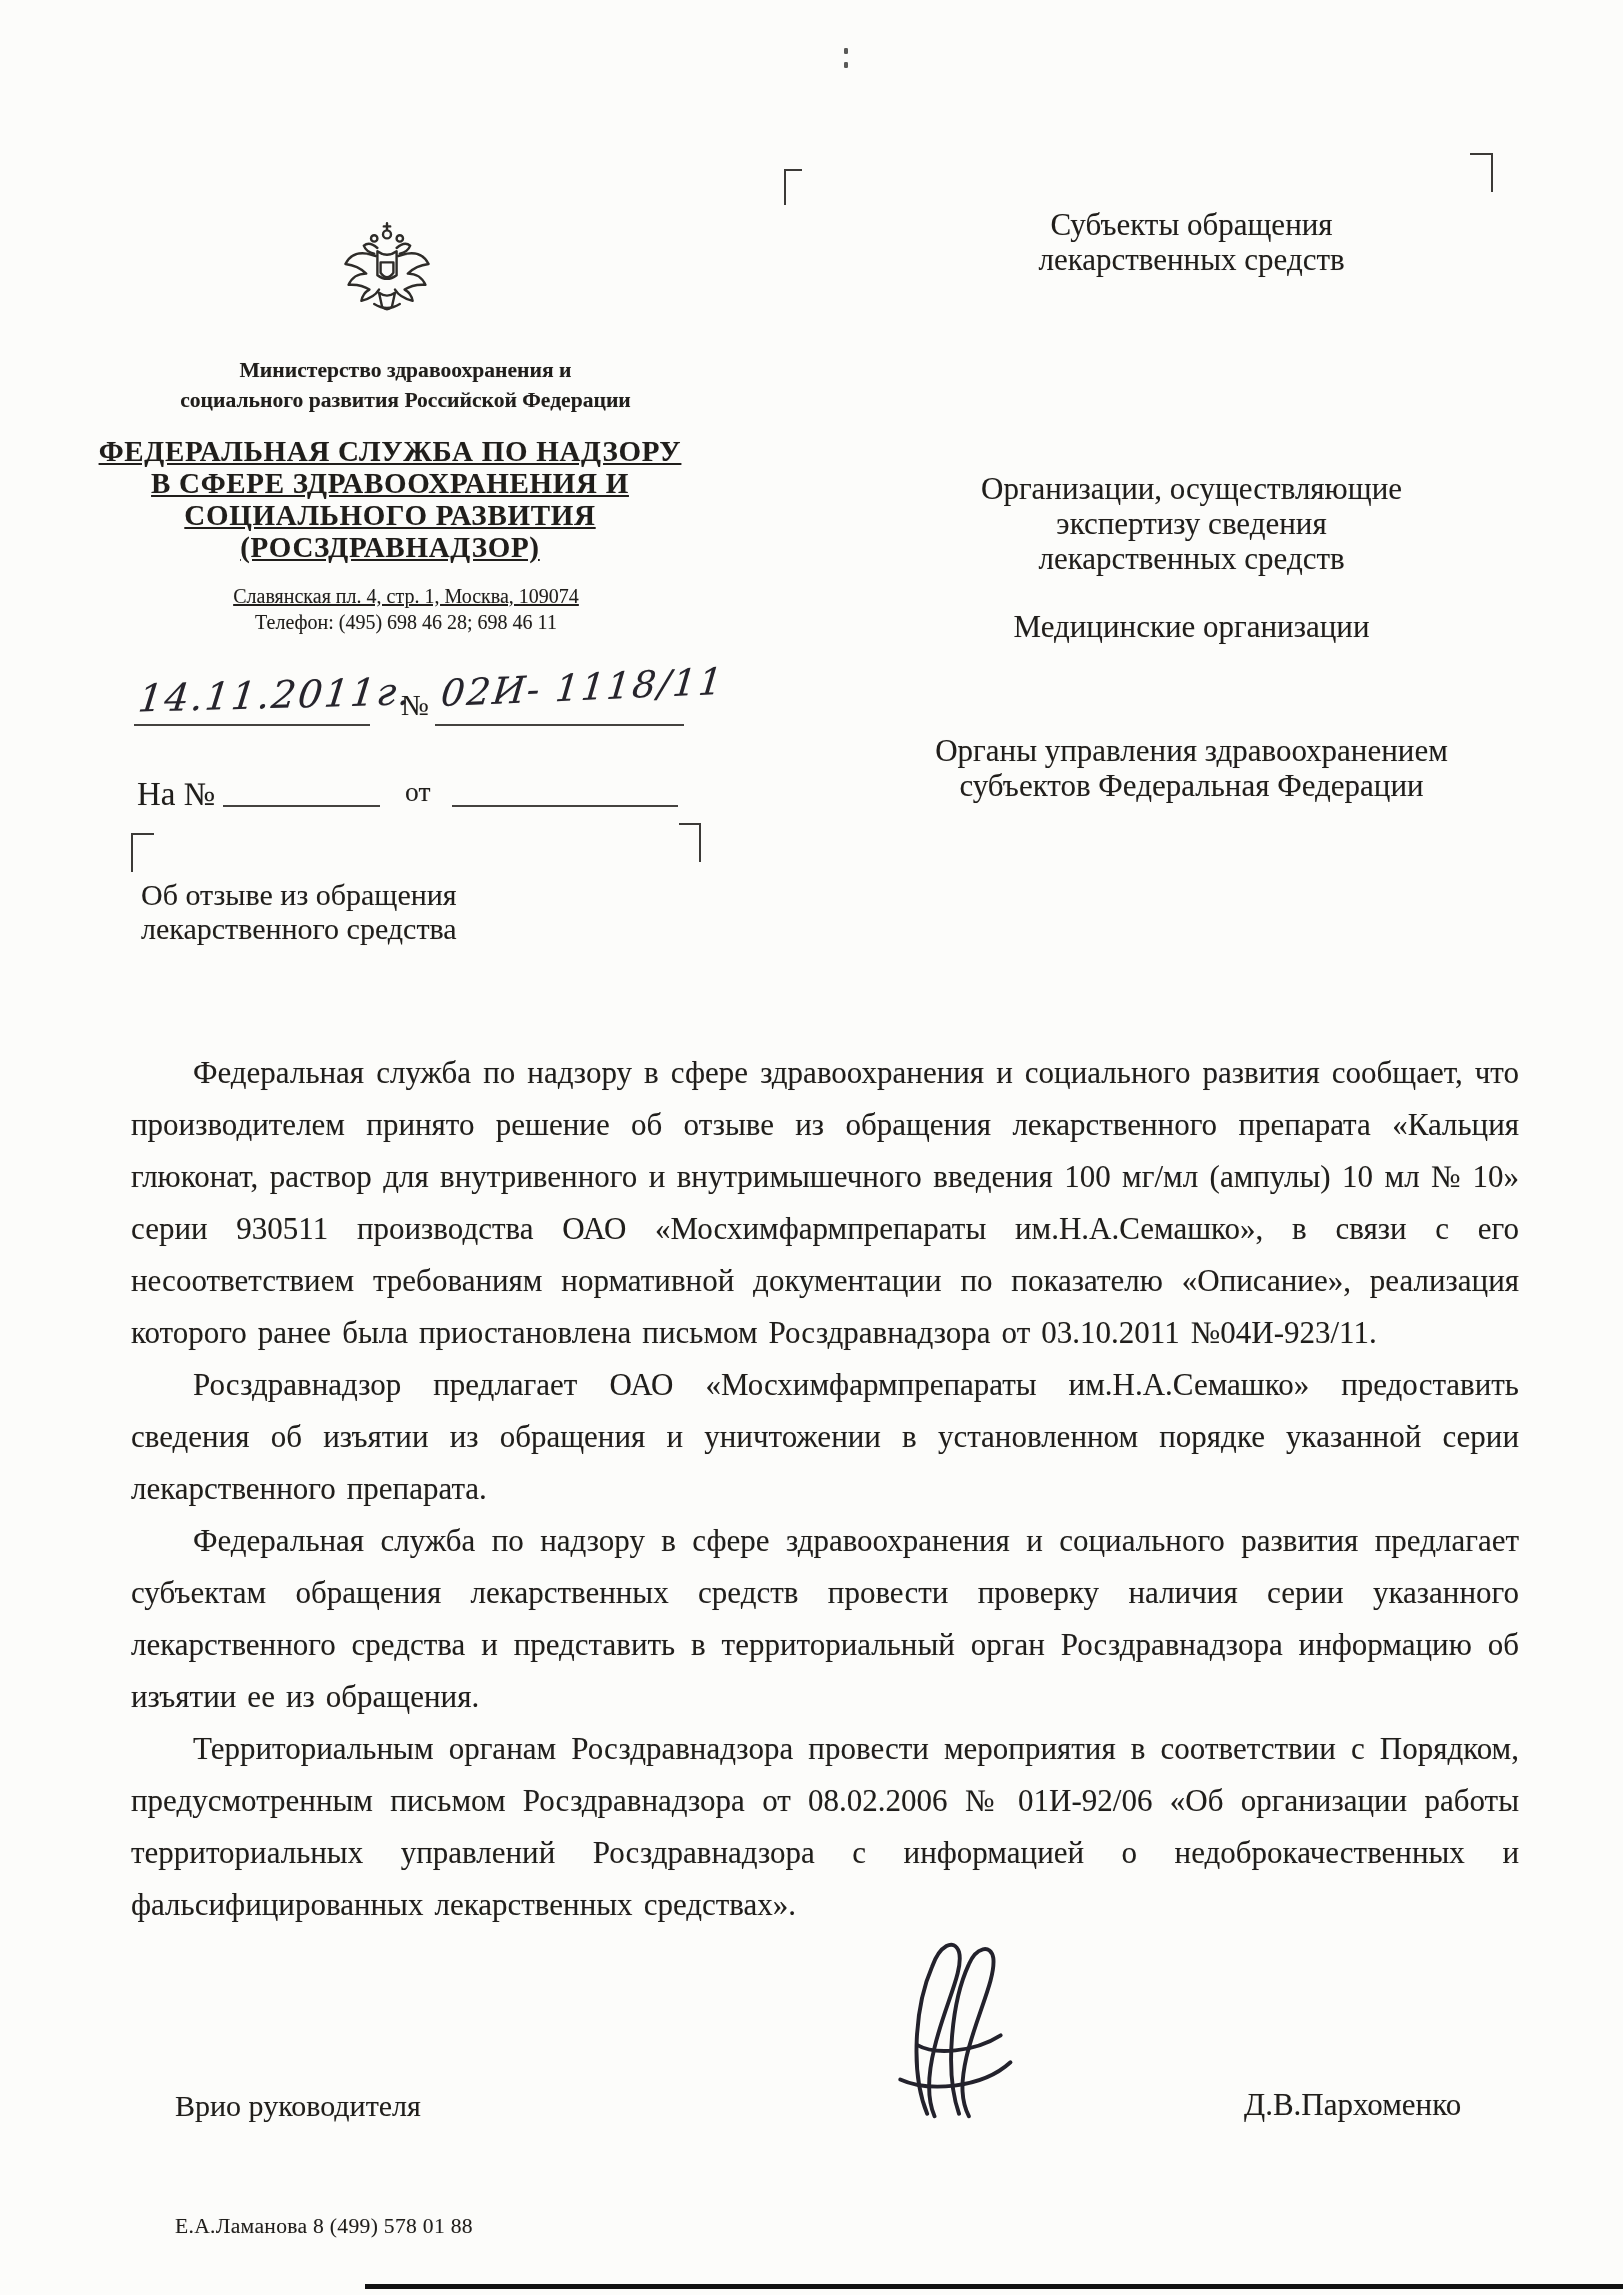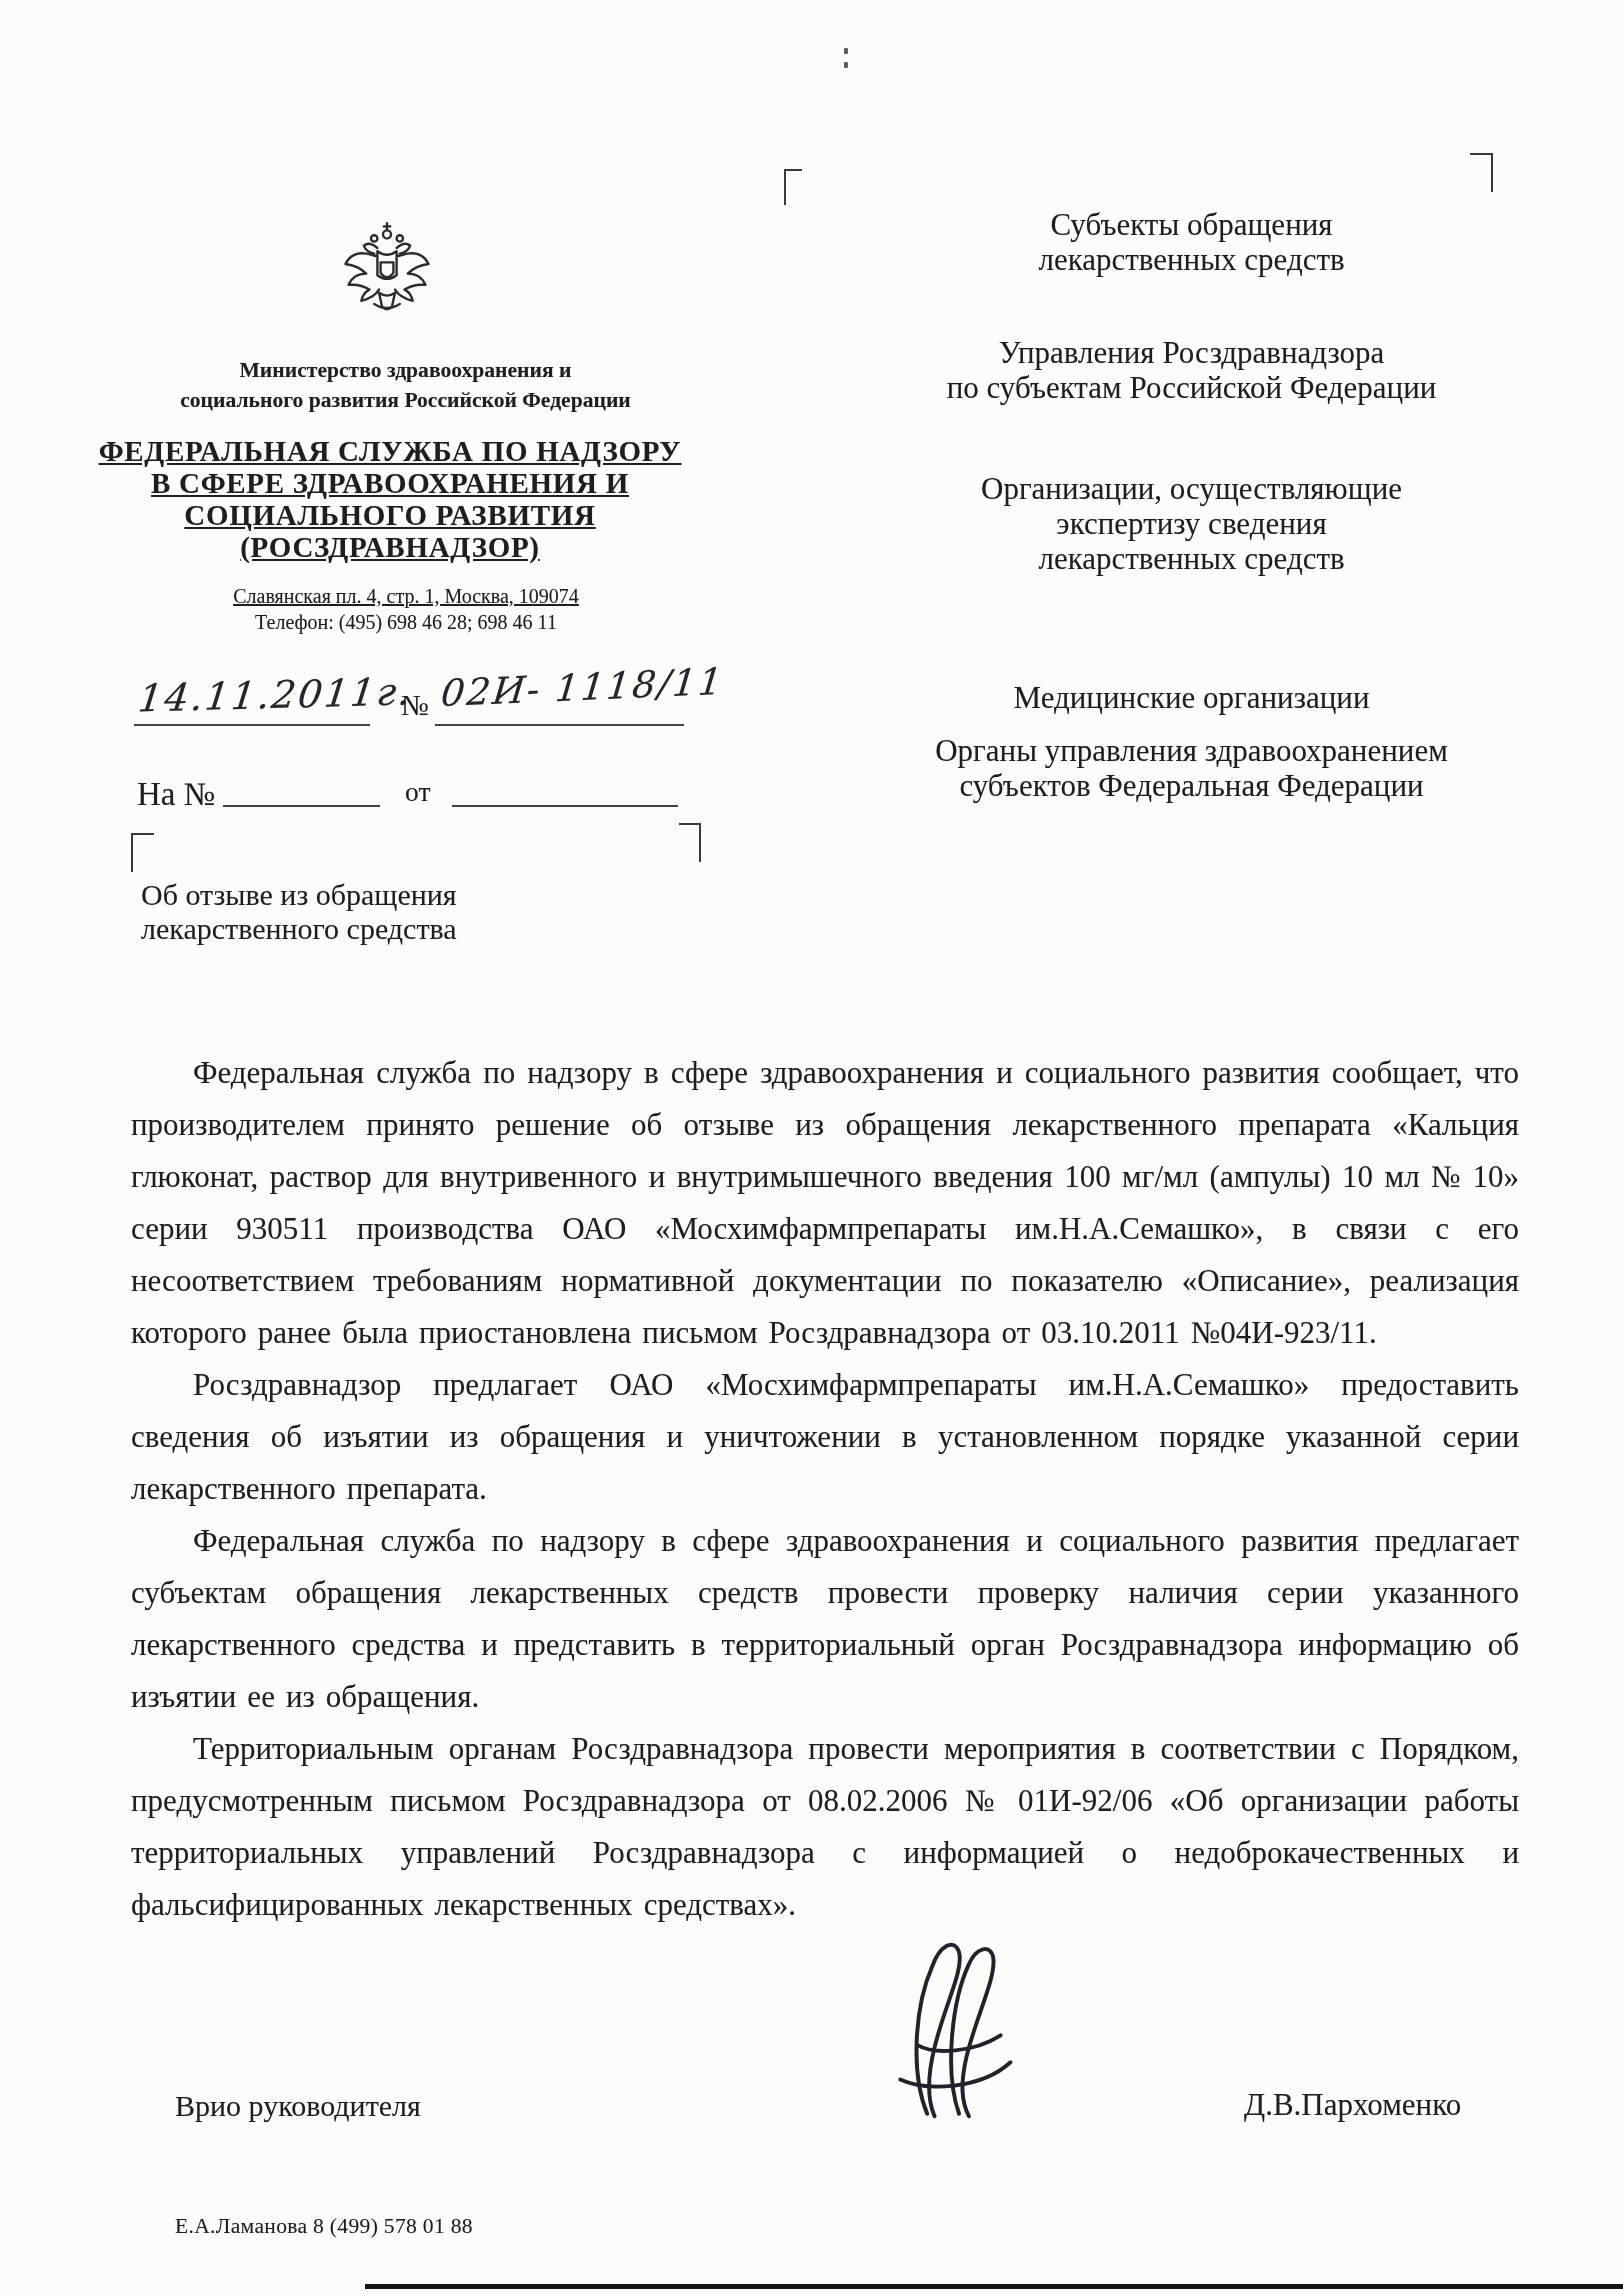--- a/index.html
+++ b/index.html
@@ -127,30 +127,26 @@
 
   <div class="subject">
     <div>Об отзыве из обращения</div>
     <div>лекарственного средства</div>
   </div>
 
   <div class="addressee" style="top:207px">
     <div>Субъекты обращения</div>
     <div>лекарственных средств</div>
   </div>
-  <div class="addressee" style="top:335px">
-    <div>Управления Росздравнадзора</div>
-    <div>по субъектам Российской Федерации</div>
-  </div>
   <div class="addressee" style="top:471px">
     <div>Организации, осуществляющие</div>
     <div>экспертизу сведения</div>
     <div>лекарственных средств</div>
   </div>
-  <div class="addressee" style="top:680px">
+  <div class="addressee" style="top:609px">
     <div>Медицинские организации</div>
   </div>
   <div class="addressee" style="top:733px">
     <div>Органы управления здравоохранением</div>
     <div>субъектов Федеральная Федерации</div>
   </div>
 
   <div class="body-text">
     <p>Федеральная служба по надзору в сфере здравоохранения и социального развития сообщает, что производителем принято решение об отзыве из обращения лекарственного препарата «Кальция глюконат, раствор для внутривенного и внутримышечного введения 100 мг/мл (ампулы) 10 мл № 10» серии 930511 производства ОАО «Мосхимфармпрепараты им.Н.А.Семашко», в связи с его несоответствием требованиям нормативной документации по показателю «Описание», реализация которого ранее была приостановлена письмом Росздравнадзора от 03.10.2011 №04И-923/11.</p>
     <p>Росздравнадзор предлагает ОАО «Мосхимфармпрепараты им.Н.А.Семашко» предоставить сведения об изъятии из обращения и уничтожении в установленном порядке указанной серии лекарственного препарата.</p>

